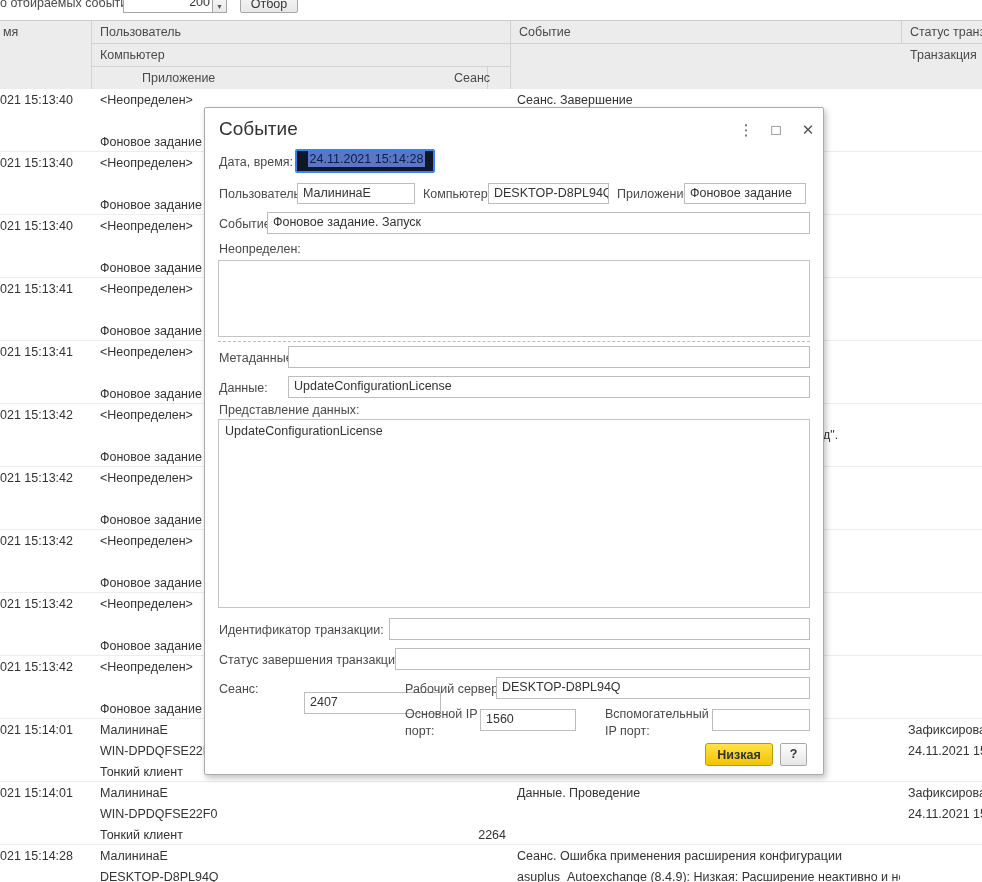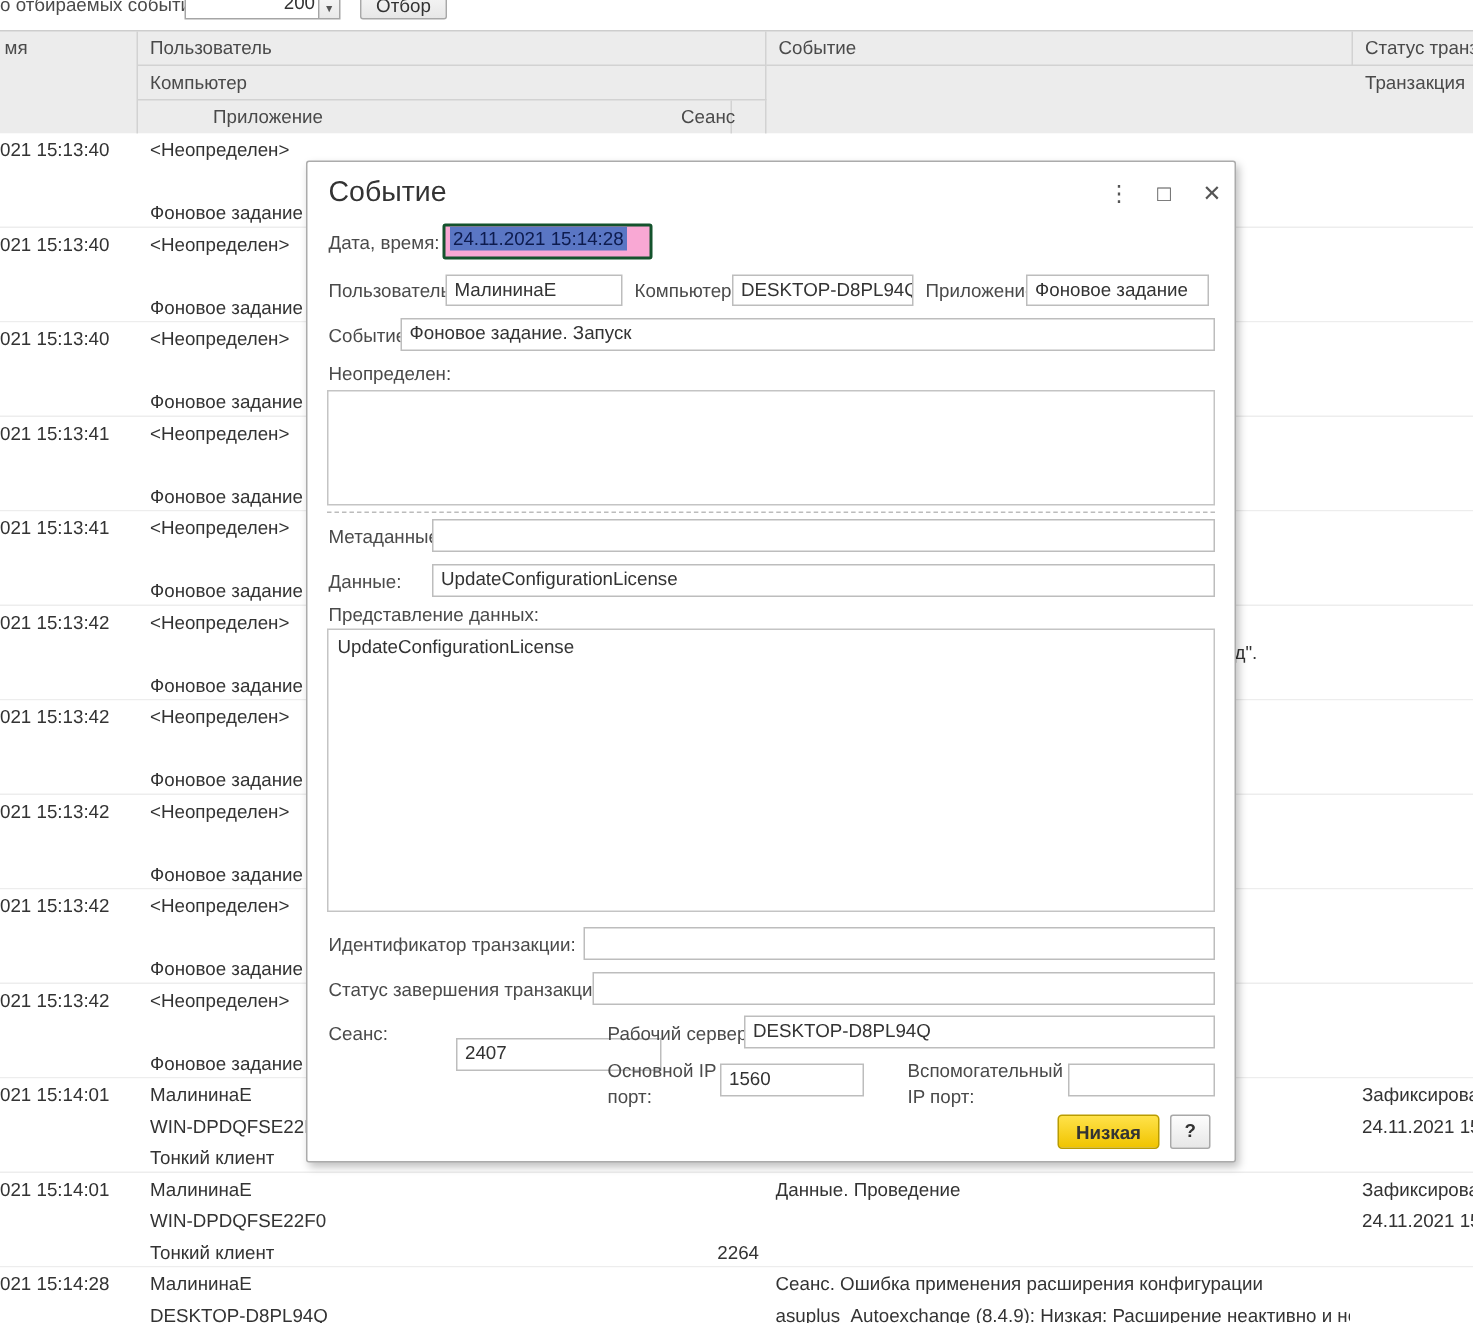--- a/index.html
+++ b/index.html
@@ -51,22 +51,22 @@
           box-shadow:2px 3px 6px rgba(0,0,0,0.25);}
   .dlg-title{position:absolute;left:14px;top:10px;font-size:19px;color:#333;}
   .win-ico{position:absolute;top:11px;width:22px;height:22px;text-align:center;color:#555;
            font-size:15px;line-height:22px;cursor:default;}
   .lbl{position:absolute;color:#4a4a4a;white-space:nowrap;}
   .lbl2{line-height:17px;white-space:normal;}
   .box{position:absolute;box-sizing:border-box;border:1px solid #bdbdbd;background:#fff;
        padding:2px 0 0 5px;white-space:nowrap;overflow:hidden;color:#333;}
   .tarea{position:absolute;box-sizing:border-box;border:1px solid #c4c4c4;background:#fff;
          padding:4px 0 0 6px;color:#333;overflow:hidden;}
-  .focus-date{position:absolute;box-sizing:border-box;border:2px solid #14532d;border-radius:2px;
-              background:#f9a8d4;padding:1px 0 0 3px;overflow:hidden;}
+  .focus-date{position:absolute;box-sizing:border-box;border:2px solid #3b82f6;border-radius:2px;
+              background:#0f172a;padding:1px 0 0 3px;overflow:hidden;text-align:center;}
   .sel{background:#5a76c4;color:#0d1b4e;padding:1px 2px;}
   .dashes{position:absolute;border-top:1px dashed #bcbcbc;height:0;}
   .btn-close{position:absolute;border:1px solid #b99c00;border-radius:3px;box-sizing:border-box;
              background:linear-gradient(#ffe24a,#f0c400);color:#333;font-weight:bold;
              text-align:center;padding-top:4px;}
   .btn-help{padding-top:3px;font-weight:bold;}
 </style>
 </head>
 <body>
 
@@ -92,20 +92,21 @@
     <div class="hc h-tx">Транзакция</div>
   </div>
 
   <div class="rows">
       <div class="row">
     <div class="c f-datetime">021 15:13:40</div>
     <div class="c f-user">&lt;Неопределен&gt;</div>
     <div class="c f-computer"></div>
     <div class="c f-application">Фоновое задание</div>
     <div class="c f-session"></div>
+    <div class="c f-event">Сеанс. Завершение</div>
     <div class="c f-comment"></div>
     <div class="c f-status"></div>
     <div class="c f-transaction"></div>
   </div>
       <div class="row">
     <div class="c f-datetime">021 15:13:40</div>
     <div class="c f-user">&lt;Неопределен&gt;</div>
     <div class="c f-computer"></div>
     <div class="c f-application">Фоновое задание</div>
     <div class="c f-session"></div>

